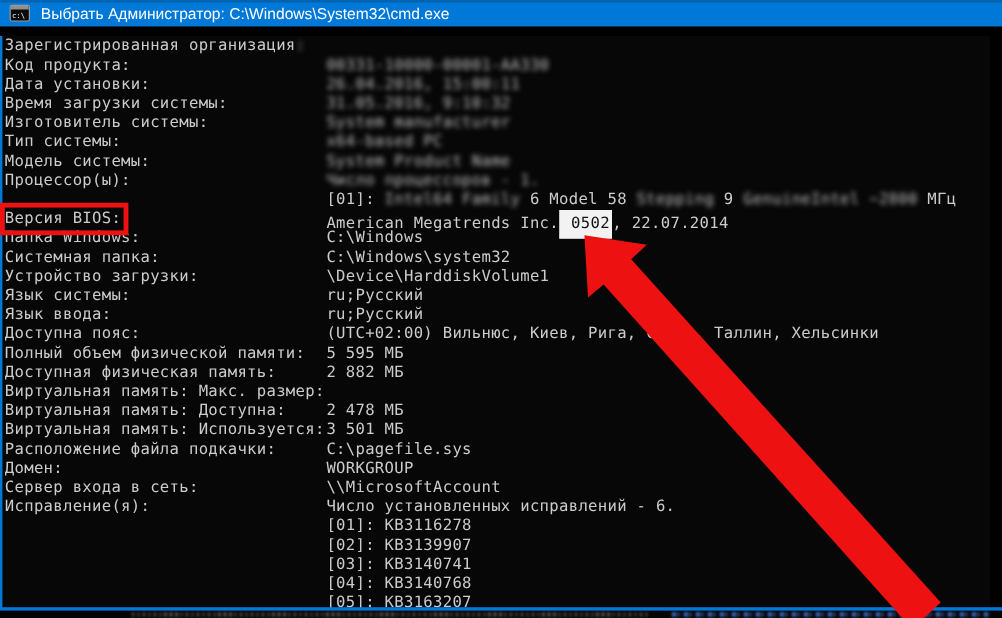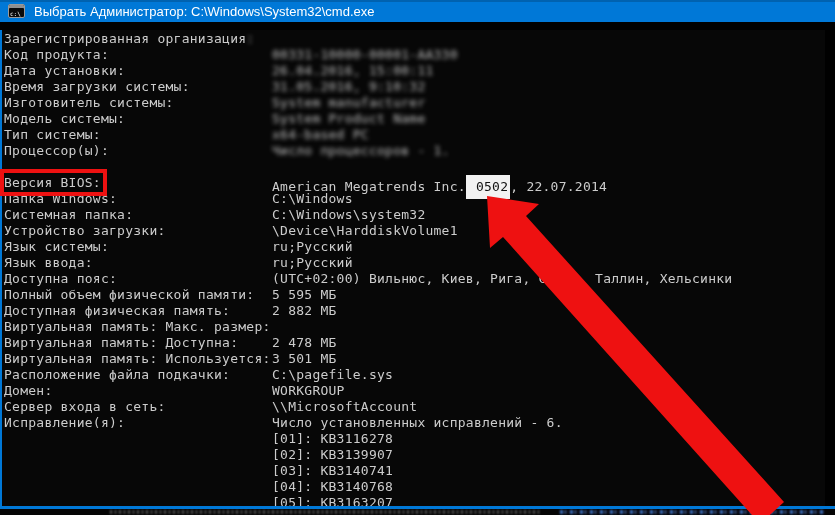--- a/index.html
+++ b/index.html
@@ -97,24 +97,24 @@
     <span class="title-text">Выбрать Администратор: C:\Windows\System32\cmd.exe</span>
   </div>
 
   <div class="console">
     <div>
         <div class="line"><span class="lbl"><span>Зарегистрированная организация</span><span class="blur">:</span></span><span class="val"></span></div>
         <div class="line"><span class="lbl"><span>Код продукта:</span></span><span class="val"><span class="blur">00331-10000-00001-AA330</span></span></div>
         <div class="line"><span class="lbl"><span>Дата установки:</span></span><span class="val"><span class="blur">26.04.2016, 15:00:11</span></span></div>
         <div class="line"><span class="lbl"><span>Время загрузки системы:</span></span><span class="val"><span class="blur">31.05.2016, 9:10:32</span></span></div>
         <div class="line"><span class="lbl"><span>Изготовитель системы:</span></span><span class="val"><span class="blur">System manufacturer</span></span></div>
+        <div class="line"><span class="lbl"><span>Тип системы:</span></span><span class="val"><span class="blur">x64-based PC</span></span></div>
         <div class="line"><span class="lbl"><span>Модель системы:</span></span><span class="val"><span class="blur">System Product Name</span></span></div>
-        <div class="line"><span class="lbl"><span>Тип системы:</span></span><span class="val"><span class="blur">x64-based PC</span></span></div>
         <div class="line"><span class="lbl"><span>Процессор(ы):</span></span><span class="val"><span class="blur">Число процессоров - 1.</span></span></div>
-        <div class="line"><span class="lbl"></span></div>
+        <div class="line"><span class="lbl"></span><span class="val"><span>[01]: </span><span class="blur">Intel64 Family</span><span> 6 Model 58 </span><span class="blur">Stepping</span><span> 9 </span><span class="blur">GenuineIntel ~2800</span><span> МГц</span></span></div>
         <div class="line"><span class="lbl"><span>Версия BIOS:</span></span><span class="val"><span>American Megatrends Inc.</span><span class="hl"> 0502</span><span>, 22.07.2014</span></span></div>
         <div class="line"><span class="lbl"><span>Папка Windows:</span></span><span class="val"><span>C:\Windows</span></span></div>
         <div class="line"><span class="lbl"><span>Системная папка:</span></span><span class="val"><span>C:\Windows\system32</span></span></div>
         <div class="line"><span class="lbl"><span>Устройство загрузки:</span></span><span class="val"><span>\Device\HarddiskVolume1</span></span></div>
         <div class="line"><span class="lbl"><span>Язык системы:</span></span><span class="val"><span>ru;Русский</span></span></div>
         <div class="line"><span class="lbl"><span>Язык ввода:</span></span><span class="val"><span>ru;Русский</span></span></div>
         <div class="line"><span class="lbl"><span>Доступна пояс:</span></span><span class="val"><span>(UTC+02:00) Вильнюс, Киев, Рига, София, Таллин, Хельсинки</span></span></div>
         <div class="line"><span class="lbl"><span>Полный объем физической памяти:</span></span><span class="val"><span>5 595 МБ</span></span></div>
         <div class="line"><span class="lbl"><span>Доступная физическая память:</span></span><span class="val"><span>2 882 МБ</span></span></div>
         <div class="line"><span class="lbl"><span>Виртуальная память: Макс. размер:</span></span></div>

